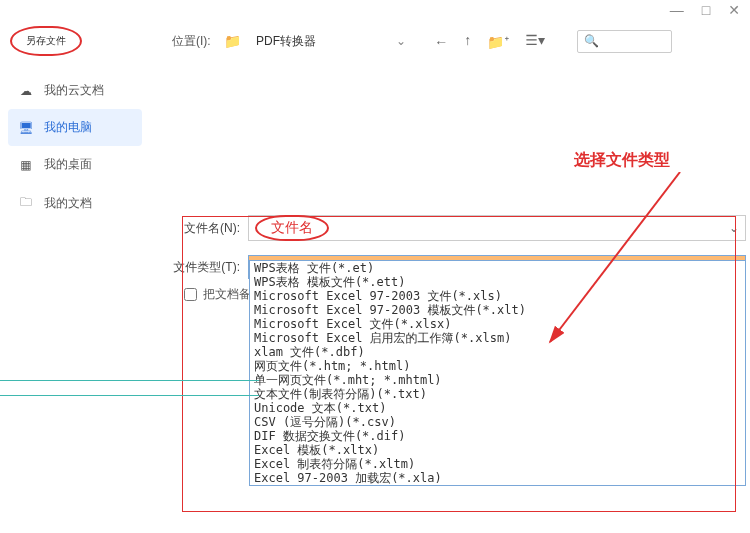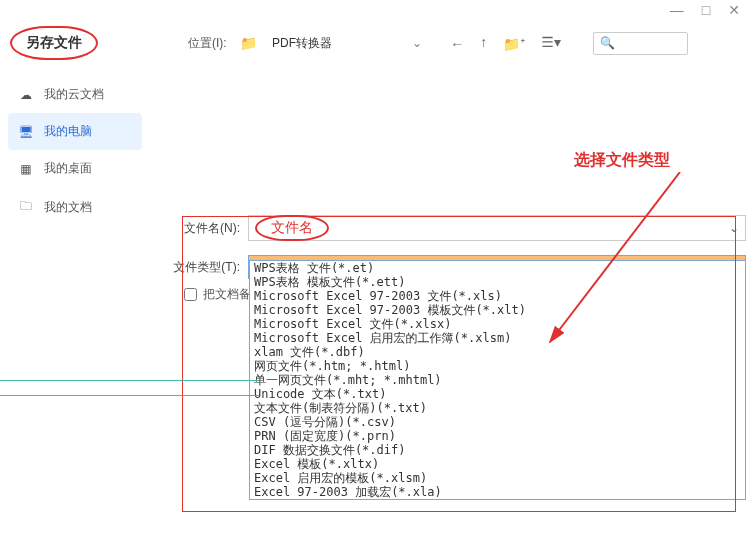--- a/index.html
+++ b/index.html
@@ -1,20 +1,20 @@
 <!DOCTYPE html>
 <html><head>
 <meta charset="utf-8">
 <style>
 * { margin: 0; padding: 0; box-sizing: border-box; }
 body { font-family: "Microsoft YaHei", sans-serif; font-size: 12px; color: #333; background: #fff; width: 750px; height: 533px; position: relative; overflow: hidden; }
 .titlebar { display: flex; justify-content: flex-end; align-items: center; height: 20px; padding-right: 10px; gap: 18px; color: #888; }
 .titlebar span { cursor: pointer; font-size: 14px; }
 .header { display: flex; align-items: center; padding: 6px 10px; gap: 10px; }
-.title-circle { border: 2px solid #e03030; border-radius: 50%/60%; padding: 6px 14px; color: #333; font-weight: bold; font-size: 14px; }
+.title-circle { border: 2px solid #e03030; border-radius: 50%/60%; padding: 6px 14px; color: #333; font-weight: normal; font-size: 10px; }
 .header-spacer { width: 70px; }
 .loc-label { color: #555; }
 .folder-icon { color: #f5b742; font-size: 14px; margin-left: 4px; }
 .loc-combo { margin-left: 4px; border: none; background: transparent; min-width: 130px; }
 .nav-icons { display: flex; gap: 16px; margin-left: 18px; color: #666; font-size: 14px; }
 .nav-icons span { cursor: pointer; }
 .search-box { margin-left: 22px; border: 1px solid #ccc; border-radius: 2px; padding: 3px 6px; display: flex; align-items: center; gap: 6px; width: 95px; }
 .search-box input { border: none; outline: none; width: 60px; }
 .main { display: flex; }
 .sidebar { width: 150px; padding-top: 10px; }
@@ -118,27 +118,26 @@
 <div class="dropdown" id="dropdown">
     <div class="opt">WPS表格 文件(*.et)</div>
     <div class="opt">WPS表格 模板文件(*.ett)</div>
     <div class="opt">Microsoft Excel 97-2003 文件(*.xls)</div>
     <div class="opt">Microsoft Excel 97-2003 模板文件(*.xlt)</div>
     <div class="opt">Microsoft Excel 文件(*.xlsx)</div>
     <div class="opt">Microsoft Excel 启用宏的工作簿(*.xlsm)</div>
     <div class="opt">xlam 文件(*.dbf)</div>
     <div class="opt">网页文件(*.htm; *.html)</div>
     <div class="opt">单一网页文件(*.mht; *.mhtml)</div>
+    <div class="opt">文本文件(制表符分隔)(*.txt)</div>
     <div class="opt">Unicode 文本(*.txt)</div>
-    <div class="opt">文本文件(制表符分隔)(*.txt)</div>
     <div class="opt">CSV (逗号分隔)(*.csv)</div>
-    <div class="opt">PRN (固定宽度)(*.prn)</div>
     <div class="opt">DIF 数据交换文件(*.dif)</div>
     <div class="opt">Excel 模板(*.xltx)</div>
-    <div class="opt">Excel 启用宏的模板(*.xlsm)</div>
+    <div class="opt">Excel 制表符分隔(*.xltm)</div>
     <div class="opt">Excel 97-2003 加载宏(*.xla)</div>
   </div>
 
 <div class="red-rect big"></div>
 
 <svg class="arrow-svg" style="left:530px; top:172px;" width="160" height="200">
   <defs>
       <marker id="ah" markerWidth="10" markerHeight="10" refX="8" refY="3" orient="auto">
         <path d="M0,0 L0,6 L9,3 z" fill="#e03030"></path>
       </marker>

